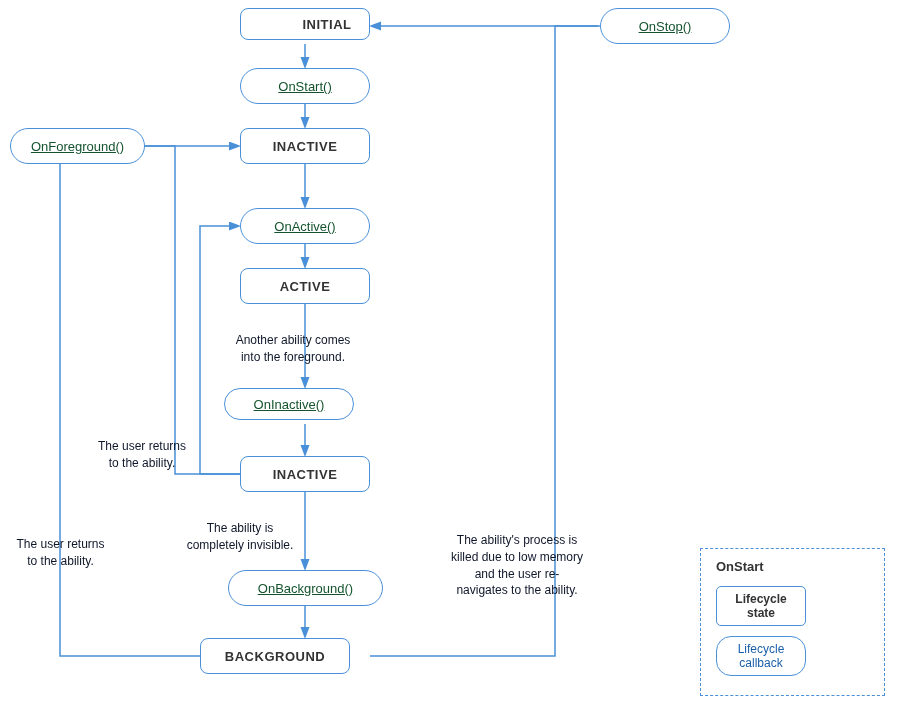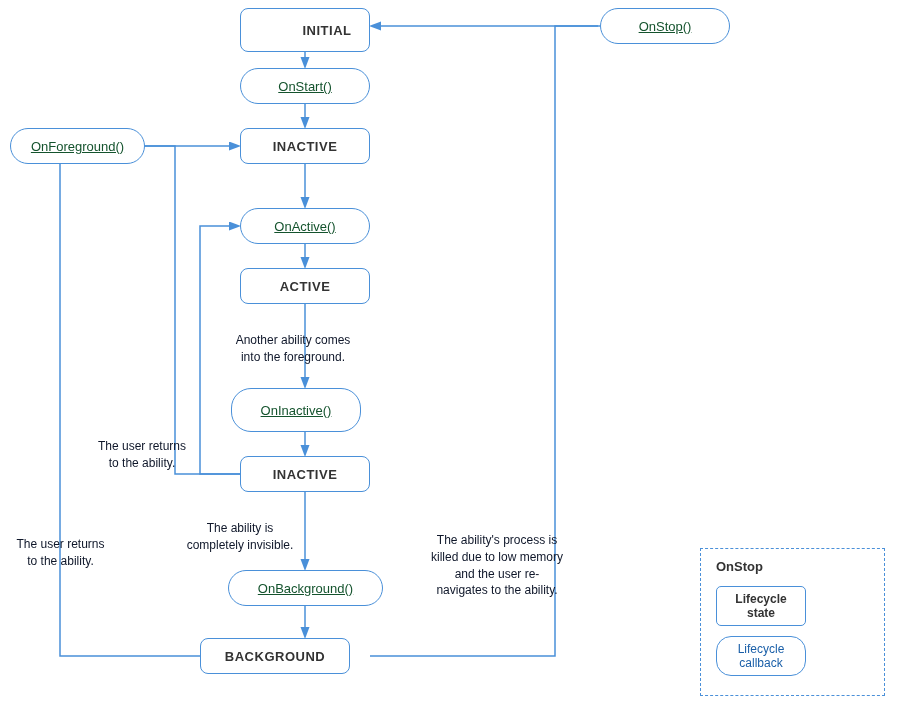--- a/index.html
+++ b/index.html
@@ -120,41 +120,41 @@
     <line x1="60" y1="146" x2="10" y2="146" stroke="#4a90d9" stroke-width="1.5"></line>
 
     <polyline points="240,474 200,474 200,226 238,226" fill="none" stroke="#4a90d9" stroke-width="1.5" marker-end="url(#arrowBlue)"></polyline>
 
     <polyline points="370,656 555,656 555,26 598,26" fill="none" stroke="#4a90d9" stroke-width="1.5"></polyline>
 
     <line x1="600" y1="26" x2="372" y2="26" stroke="#4a90d9" stroke-width="1.5" marker-end="url(#arrowBlue)"></line>
 
   </svg>
 
-  <div class="node state-node" style="left:240px; top:8px; width:130px; height:44px;padding-left:44px;">
+  <div class="node state-node" style="left:240px; top:8px; width:130px; height:32px;padding-left:44px;">
     <span>INITIAL</span>
   </div>
 
   <div class="node callback-node" style="left:240px; top:68px; width:130px; height:36px;">
     <span>OnStart()</span>
   </div>
 
   <div class="node state-node" style="left:240px; top:128px; width:130px; height:36px;">
     <span>INACTIVE</span>
   </div>
 
   <div class="node callback-node" style="left:240px; top:208px; width:130px; height:36px;">
     <span>OnActive()</span>
   </div>
 
   <div class="node state-node" style="left:240px; top:268px; width:130px; height:36px;">
     <span>ACTIVE</span>
   </div>
 
-  <div class="node callback-node" style="left:231px; top:388px; width:130px; height:44px;">
+  <div class="node callback-node" style="left:224px; top:388px; width:130px; height:32px;">
     <span>OnInactive()</span>
   </div>
 
   <div class="node state-node" style="left:240px; top:456px; width:130px; height:36px;">
     <span>INACTIVE</span>
   </div>
 
   <div class="node callback-node" style="left:228px; top:570px; width:155px; height:36px;">
     <span>OnBackground()</span>
   </div>
@@ -180,27 +180,27 @@
   </div>
 
   <div class="label-text" style="left:8px; top:536px; width:105px;">
     The user returns<br>to the ability.
   </div>
 
   <div class="label-text" style="left:165px; top:520px; width:150px;">
     The ability is<br>completely invisible.
   </div>
 
-  <div class="label-text" style="left:412px; top:532px; width:170px;">
+  <div class="label-text" style="left:432px; top:532px; width:170px;">
     The ability's process is<br>killed due to low memory<br>and the user re-<br>navigates to the ability.
   </div>
 
 
   <div class="legend-box" style="left:700px; top:548px; width:185px; height:148px;">
-    <div style="font-size:13px; font-weight:bold; color:#333; margin-bottom:12px;">OnStop</div>
+    <div style="font-size:13px; font-weight:bold; color:#333; margin-bottom:12px;">OnStart</div>
     <div class="legend-item">
       <div class="legend-node legend-state" style="width:90px; height:40px; font-size:12px;">
         Lifecycle<br>state
       </div>
     </div>
     <div class="legend-item" style="margin-bottom:0;">
       <div class="legend-node legend-callback" style="width:90px; height:40px; font-size:12px; color:#1a5fa8;">
         Lifecycle<br>callback
       </div>
     </div>

